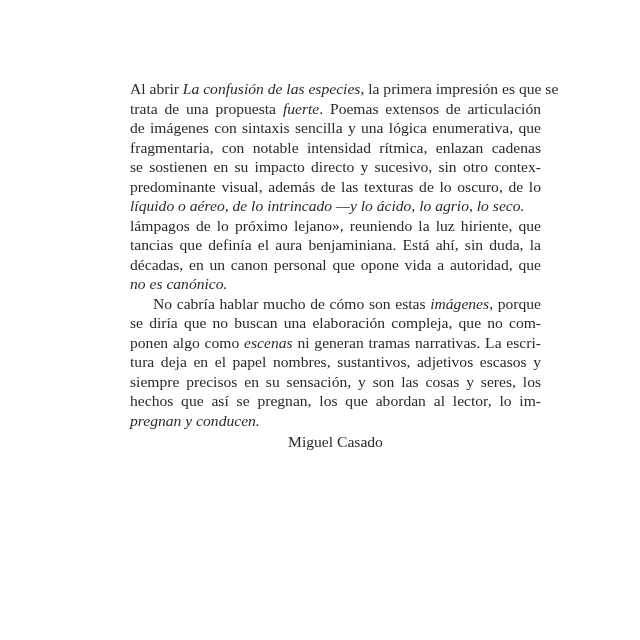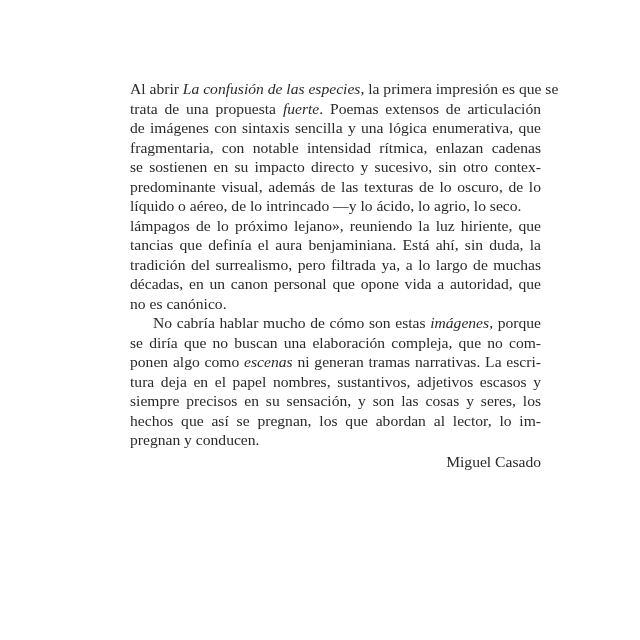--- a/index.html
+++ b/index.html
@@ -29,26 +29,27 @@
       text-align-last: justify;
     }
     .para .line {
       display: block;
       text-align: justify;
       text-align-last: justify;
       white-space: nowrap;
     }
     .para .line.last {
       text-align-last: left;
+      font-style: italic;
     }
     .para .line.indent {
       text-indent: 23px;
     }
     .signature {
-      text-align: right;
+      text-align: center;
       margin-top: 2px;
       font-size: 15.6px;
     }
     em { font-style: italic; }
   </style>
 </head>
 <body>
 
 <div class="page">
   <div id="paragraphs">
@@ -57,21 +58,20 @@
         <span class="line"><span>trata de una propuesta </span><em>fuerte</em><span>. Poemas extensos de articulación</span></span>
         <span class="line"><span>de imágenes con sintaxis sencilla y una lógica enumerativa, que</span></span>
         <span class="line"><span>fragmentaria, con notable intensidad rítmica, enlazan cadenas</span></span>
         <span class="line"><span>se sostienen en su impacto directo y sucesivo, sin otro contex-</span></span>
         <span class="line"><span>predominante visual, además de las texturas de lo oscuro, de lo</span></span>
         <span class="line last"><span>líquido o aéreo, de lo intrincado —y lo ácido, lo agrio, lo seco.</span></span>
       </p>
       <p class="para">
         <span class="line"><span>lámpagos de lo próximo lejano», reuniendo la luz hiriente, que</span></span>
         <span class="line"><span>tancias que definía el aura benjaminiana. Está ahí, sin duda, la</span></span>
-        <span class="line"><span>tradición del surrealismo, pero filtrada ya, a lo largo de muchas</span></span>
         <span class="line"><span>décadas, en un canon personal que opone vida a autoridad, que</span></span>
         <span class="line last"><span>no es canónico.</span></span>
       </p>
       <p class="para">
         <span class="line indent"><span>No cabría hablar mucho de cómo son estas </span><em>imágenes</em><span>, porque</span></span>
         <span class="line"><span>se diría que no buscan una elaboración compleja, que no com-</span></span>
         <span class="line"><span>ponen algo como </span><em>escenas</em><span> ni generan tramas narrativas. La escri-</span></span>
         <span class="line"><span>tura deja en el papel nombres, sustantivos, adjetivos escasos y</span></span>
         <span class="line"><span>siempre precisos en su sensación, y son las cosas y seres, los</span></span>
         <span class="line"><span>hechos que así se pregnan, los que abordan al lector, lo im-</span></span>

